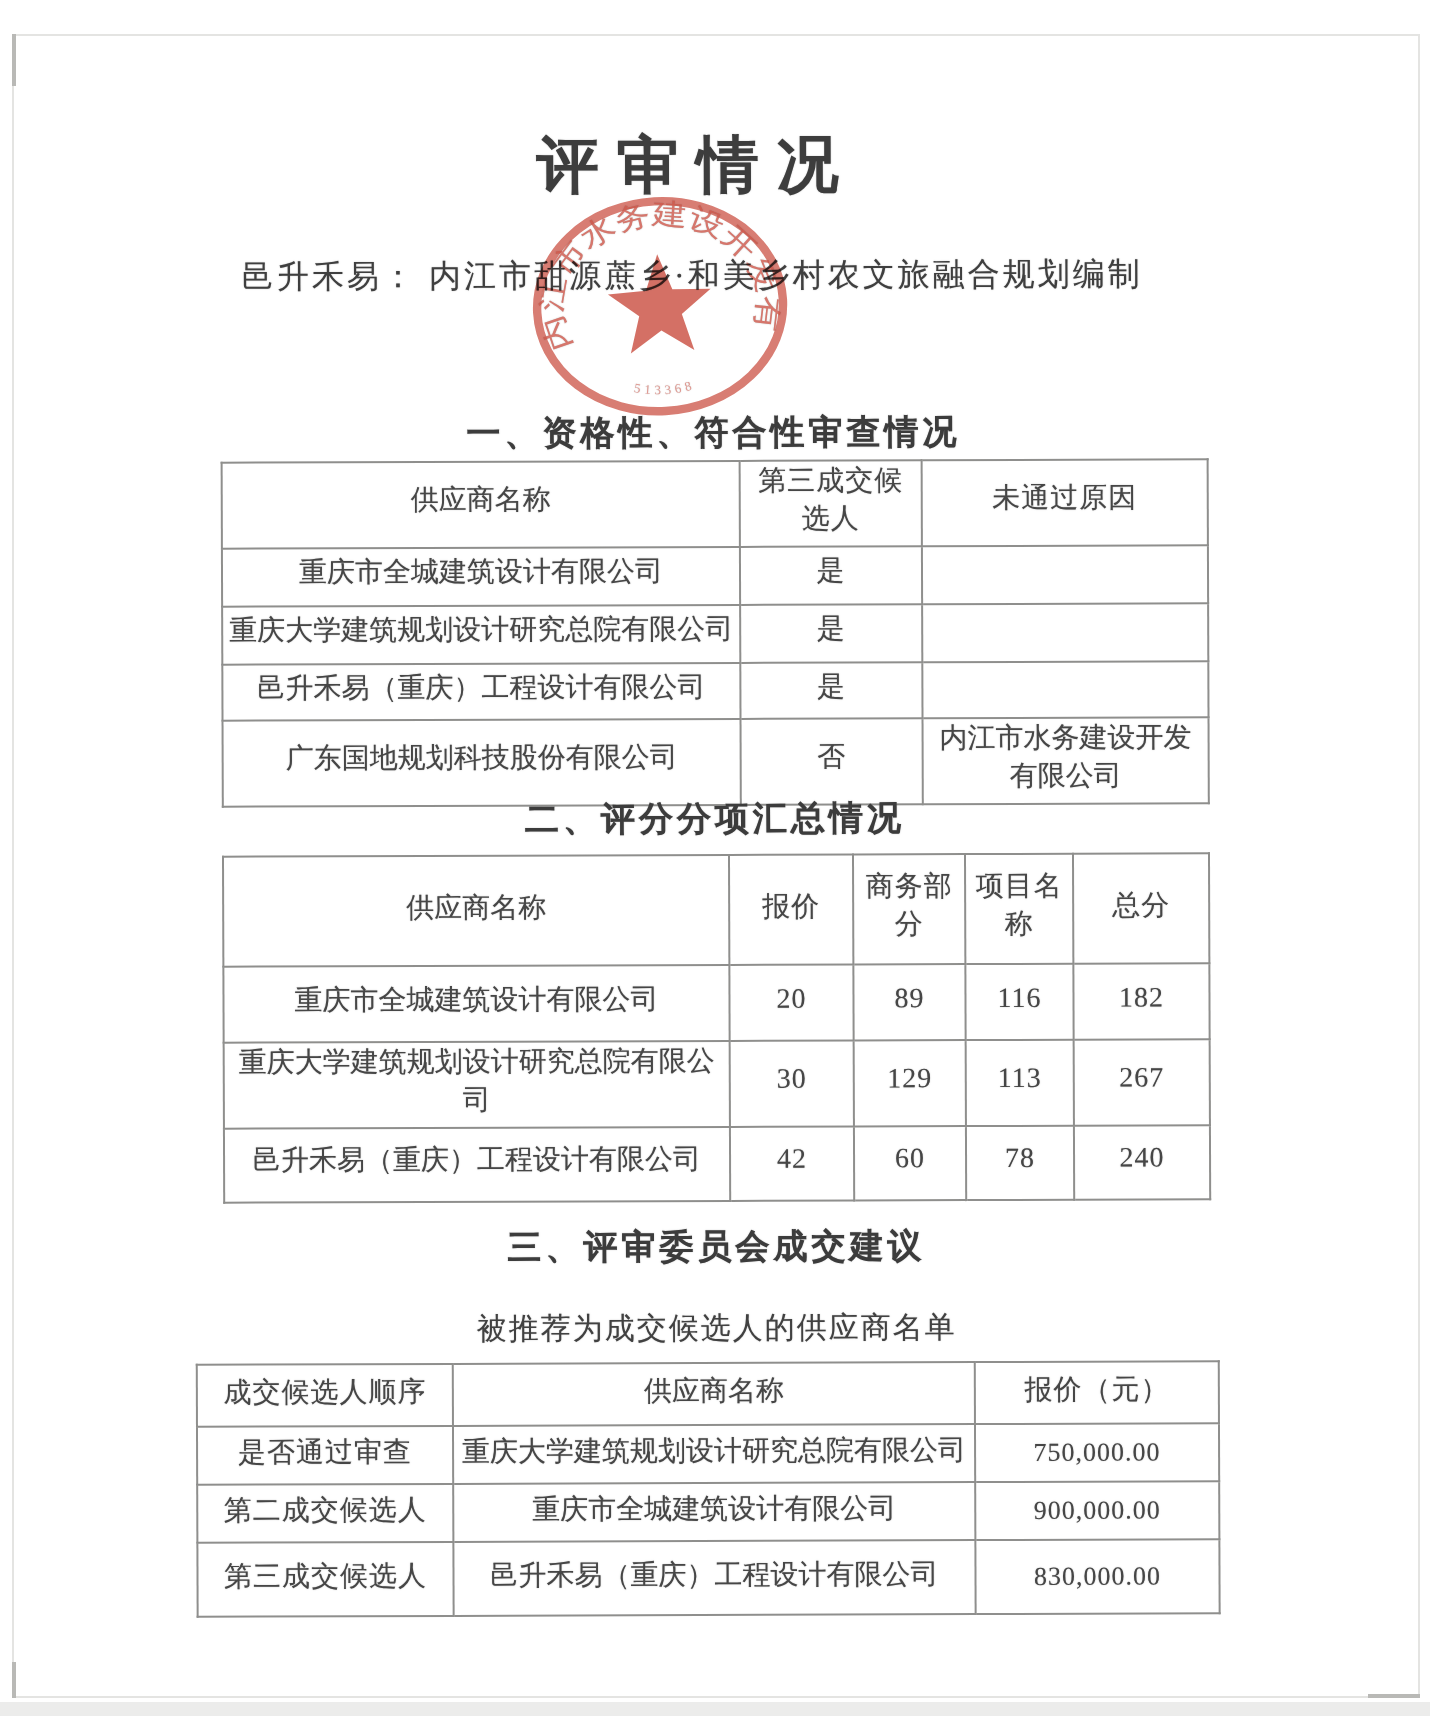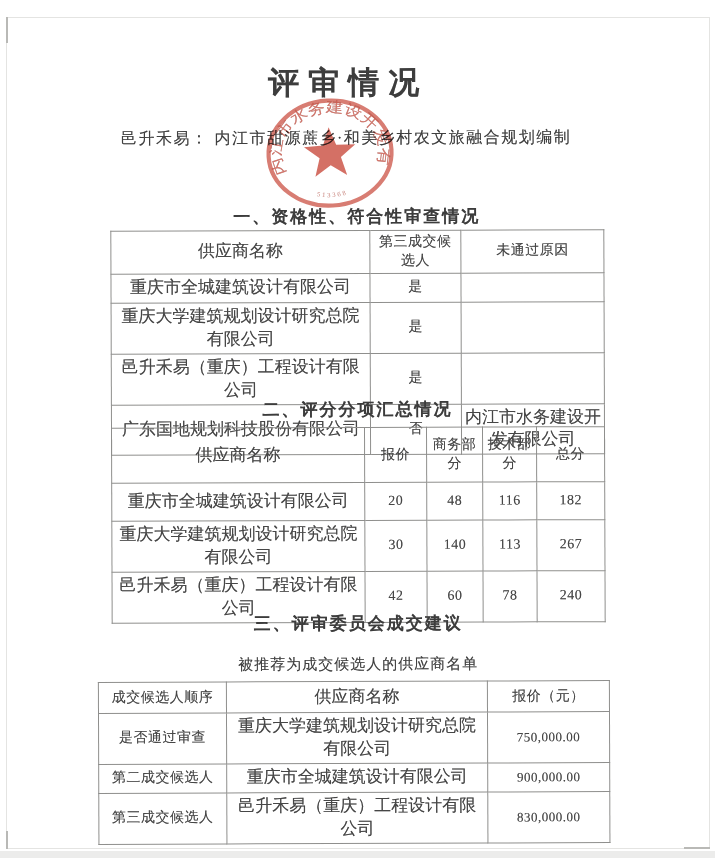--- a/index.html
+++ b/index.html
@@ -35,21 +35,21 @@
   .sec-2{top:398px;}
   .sec-3{top:612px;}
   .sub-title{position:absolute;top:655px;left:0;width:100%;text-align:center;
     font-size:15px;letter-spacing:1px;color:#414141;}
 
   table.doc-table{position:absolute;border-collapse:collapse;table-layout:fixed;}
   .doc-table th,.doc-table td{
     border:1px solid #8f8f8d;font-weight:normal;text-align:center;vertical-align:middle;
     font-size:14px;color:#464646;padding:2px 3px;line-height:1.35;letter-spacing:.5px;
     overflow:hidden;}
-  .doc-table td.name,.doc-table th.name{font-size:17px;letter-spacing:0;}
+  .doc-table td.name,.doc-table th.name{font-size:14px;letter-spacing:0;}
   .t1{left:111px;top:230px;width:493px;}
   .t2{left:111px;top:427px;width:493px;}
   .t3{left:97px;top:681px;width:511px;}
   .t3 td.price{font-size:13px;letter-spacing:.5px;}
 
   
   .stamp{position:absolute;left:265px;top:95px;width:132px;height:116px;
     mix-blend-mode:multiply;opacity:.92;transform:rotate(-3deg);}
 </style>
 </head>
@@ -130,34 +130,34 @@
           <col style="width:62px">
           <col style="width:56px">
           <col style="width:54px">
           <col style="width:68px">
         </colgroup>
       <tbody>
           <tr style="height:55px">
         <th class="name">供应商名称</th>
         <th>报价</th>
         <th>商务部分</th>
-        <th>技术部分</th>
+        <th>项目名称</th>
         <th>总分</th>
       </tr>
       <tr style="height:38px">
         <td class="name">重庆市全城建筑设计有限公司</td>
         <td>20</td>
-        <td>48</td>
+        <td>89</td>
         <td>116</td>
         <td>182</td>
       </tr>
       <tr style="height:39px">
         <td class="name">重庆大学建筑规划设计研究总院有限公司</td>
         <td>30</td>
-        <td>140</td>
+        <td>129</td>
         <td>113</td>
         <td>267</td>
       </tr>
       <tr style="height:37px">
         <td class="name">邑升禾易（重庆）工程设计有限公司</td>
         <td>42</td>
         <td>60</td>
         <td>78</td>
         <td>240</td>
       </tr>

